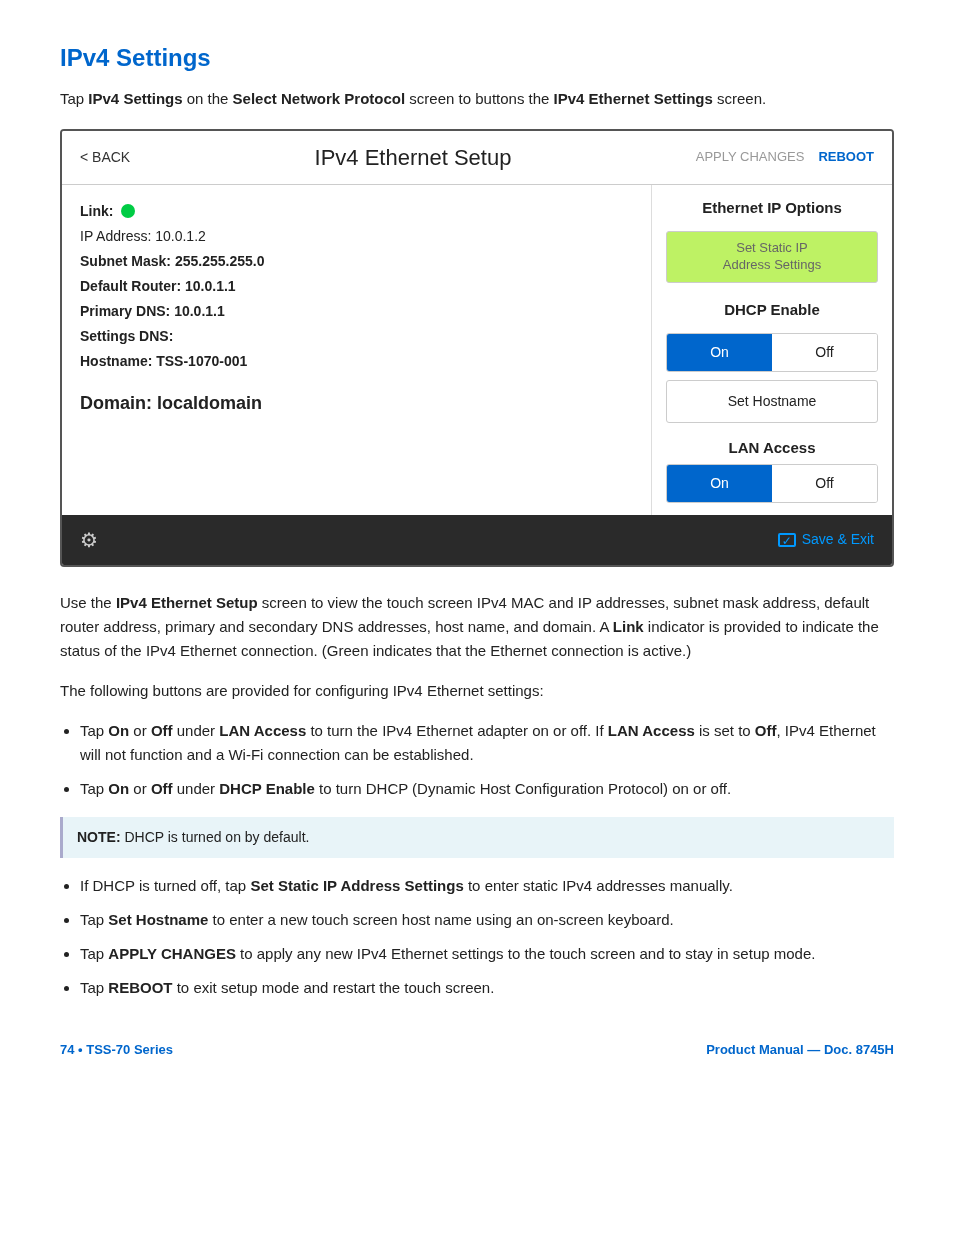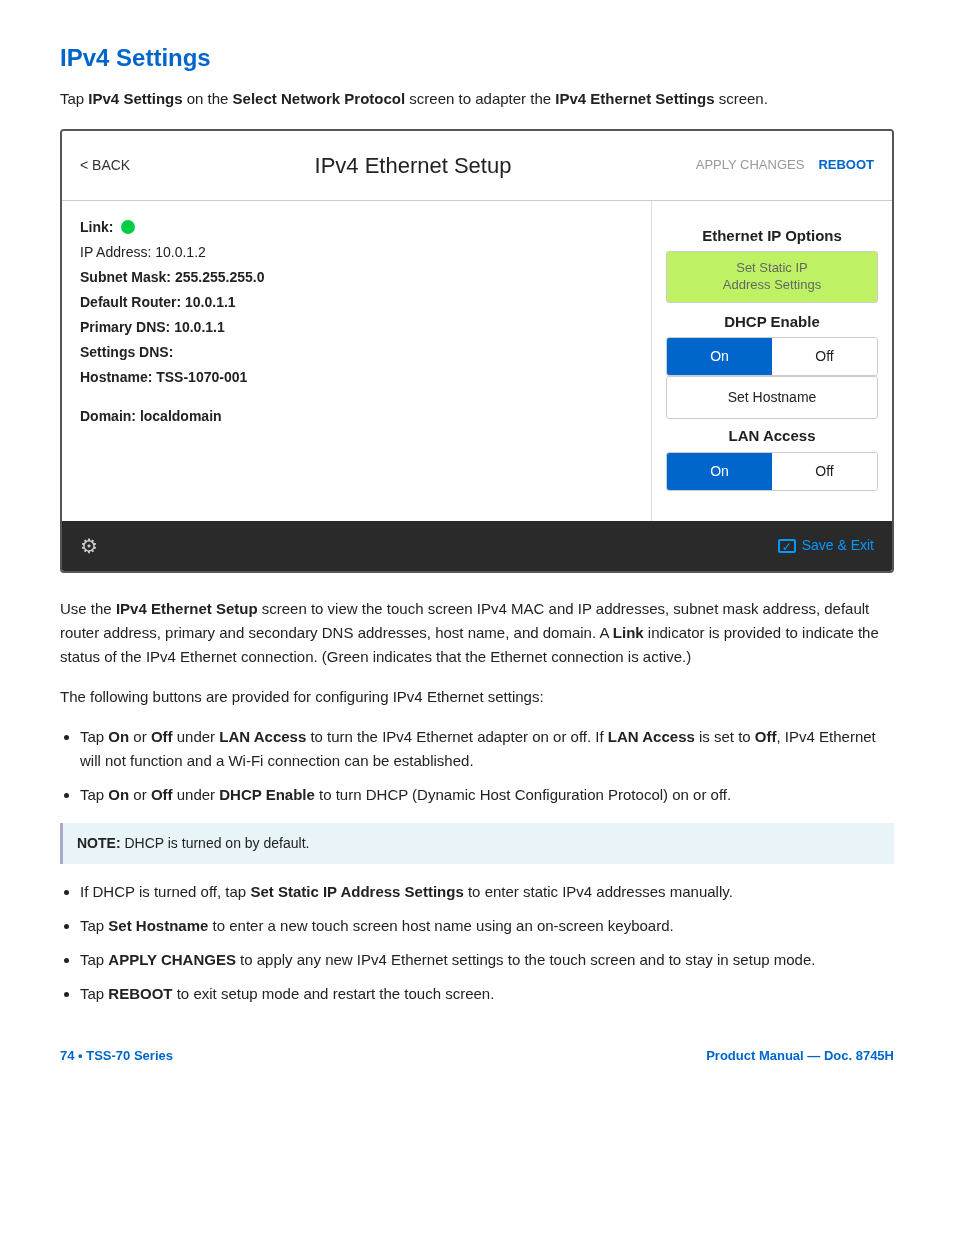--- a/index.html
+++ b/index.html
@@ -33,21 +33,21 @@
       border: 2px solid #555;
       border-radius: 4px;
       overflow: hidden;
       margin-bottom: 24px;
     }
 
     .screen-header {
       display: flex;
       align-items: center;
       justify-content: space-between;
-      padding: 18px 18px;
+      padding: 10px 18px;
       background: #fff;
       border-bottom: 1px solid #ccc;
     }
 
     .screen-header .back-btn {
       font-size: 14px;
       color: #333;
       cursor: pointer;
     }
 
@@ -115,30 +115,30 @@
     .link-dot {
       width: 14px;
       height: 14px;
       border-radius: 50%;
       background: #00cc44;
       display: inline-block;
     }
 
     .domain-row {
       margin-top: 18px;
-      font-size: 14px;
+      font-size: 18px;
       font-weight: bold;
     }
 
     .screen-right {
       width: 240px;
-      padding: 24px 14px;
+      padding: 12px 14px;
       display: flex;
       flex-direction: column;
-      gap: 0;
+      gap: 8px;
     }
 
     .section-label {
       font-size: 15px;
       font-weight: bold;
       text-align: center;
       color: #222;
       margin-bottom: 4px;
     }
 
@@ -278,21 +278,21 @@
     b, strong {
       font-weight: bold;
     }
   </style>
 </head>
 <body>
 
 <h1 class="page-title">IPv4 Settings</h1>
 
 <p class="intro-text">
-  <span>Tap </span><b>IPv4 Settings</b><span> on the </span><b>Select Network Protocol</b><span> screen to adapter the </span><b>IPv4 Ethernet Settings</b><span> screen.</span>
+  <span>Tap </span><b>IPv4 Settings</b><span> on the </span><b>Select Network Protocol</b><span> screen to buttons the </span><b>IPv4 Ethernet Settings</b><span> screen.</span>
 </p>
 
 <div class="screen-mockup">
 
   <div class="screen-header">
     <span class="back-btn">&lt; BACK</span>
     <span class="screen-title">IPv4 Ethernet Setup</span>
     <div class="header-actions">
       <span class="apply-changes">APPLY CHANGES</span>
       <span class="reboot-btn">REBOOT</span>

